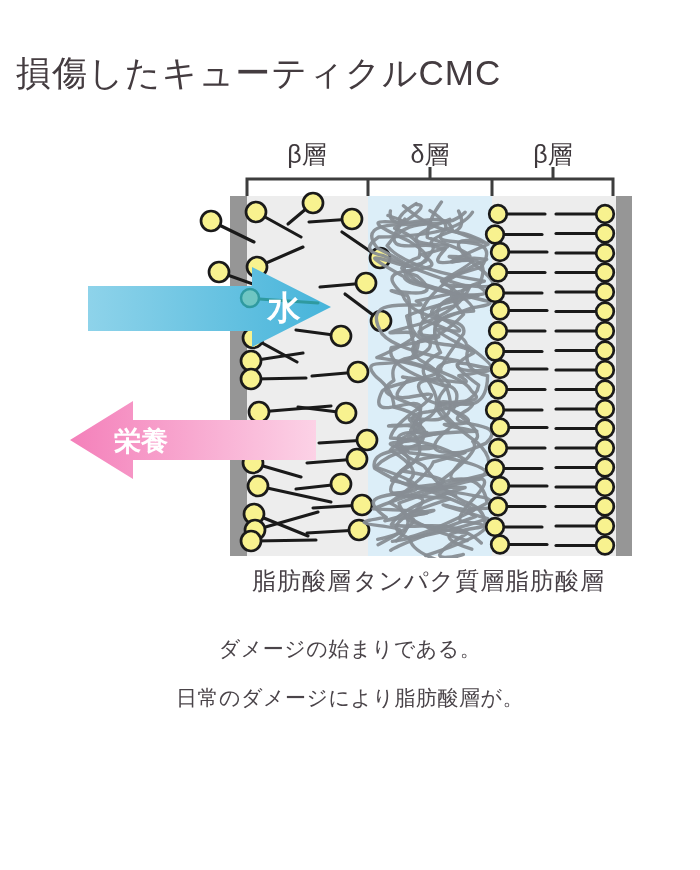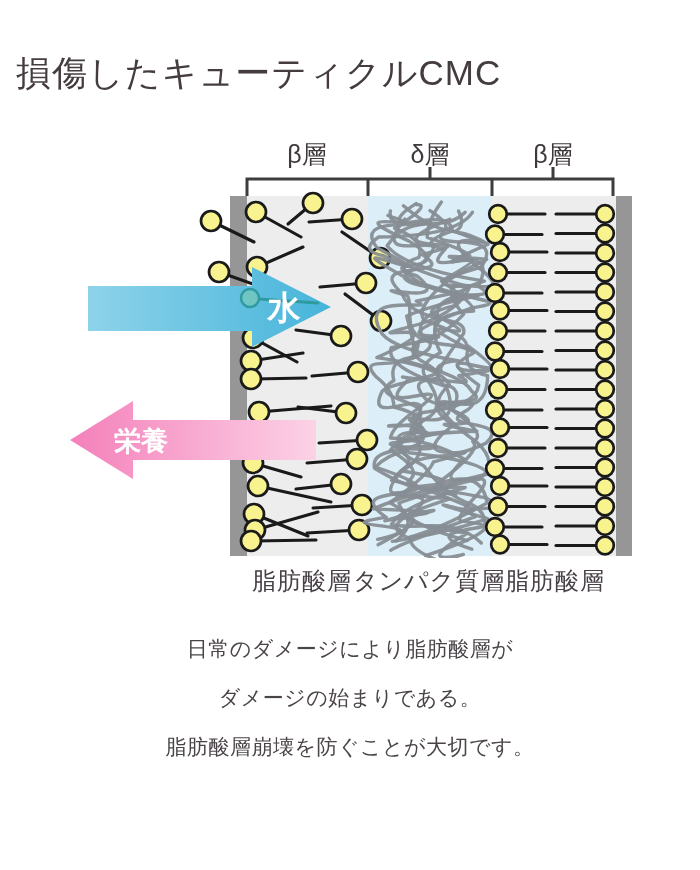--- a/index.html
+++ b/index.html
@@ -198,17 +198,16 @@
 
     <polygon points="316,420 133,420 133,401 70,440 133,479 133,460 316,460" fill="url(#gradPink)"></polygon>
     <text class="arrow-label" x="141" y="450" text-anchor="middle" font-size="27">栄養</text>
 
     <text class="bottom-label" x="302" y="589" text-anchor="middle">脂肪酸層</text>
     <text class="bottom-label" x="429" y="589" text-anchor="middle">タンパク質層</text>
     <text class="bottom-label" x="555" y="589" text-anchor="middle">脂肪酸層</text>
   </svg>
 
   <div class="desc">
-    <div class="desc-line">日常のダメージにより脂肪酸層が</div>
     <div class="desc-line">ダメージの始まりである。</div>
-    <div class="desc-line">脂肪酸層崩壊を防ぐことが大切です。</div>
+    <div class="desc-line">日常のダメージにより脂肪酸層が。</div>
   </div>
 </div>
 
 </body></html>

